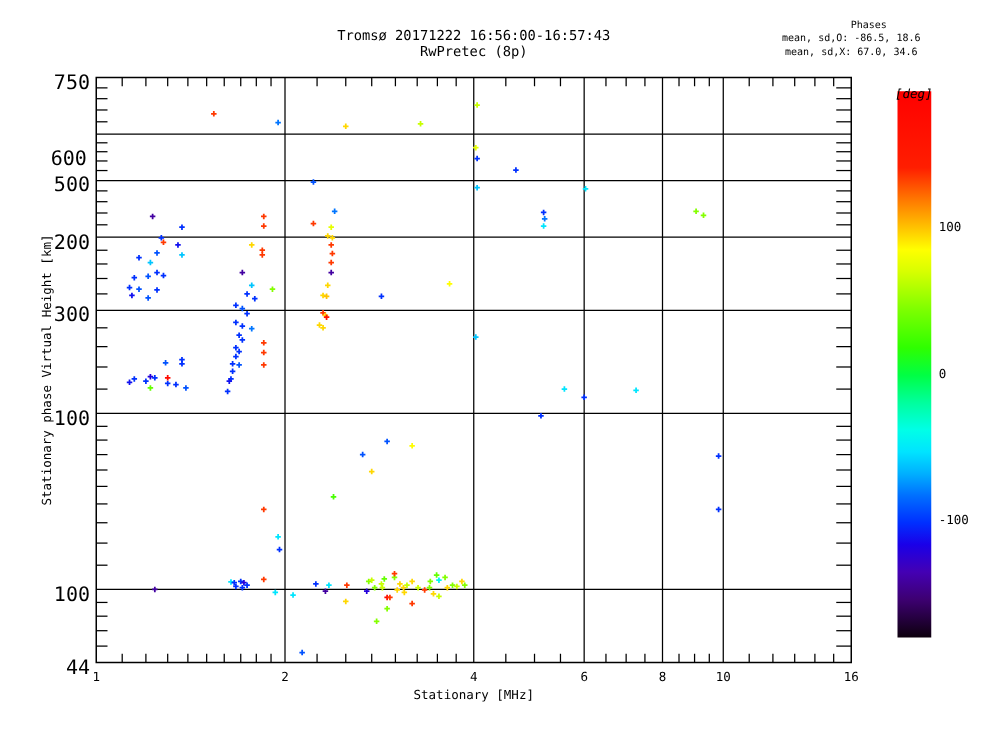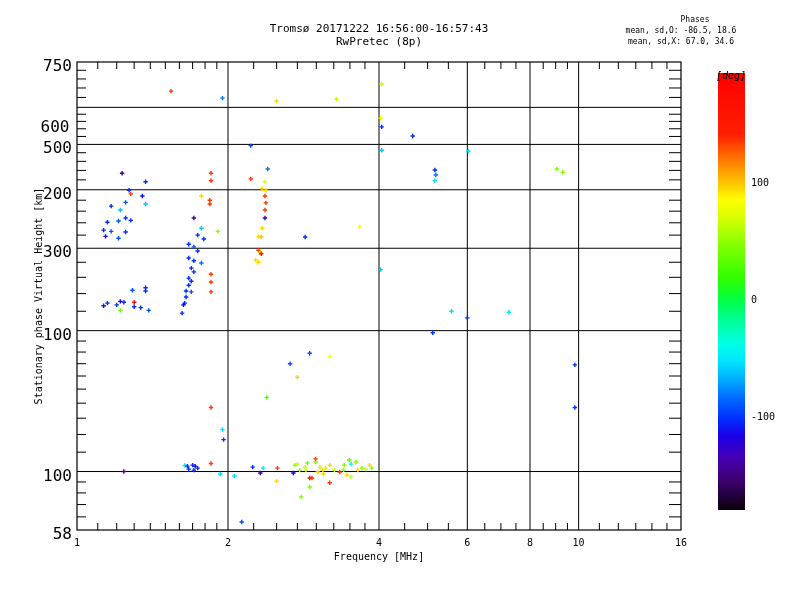--- a/index.html
+++ b/index.html
@@ -343,31 +343,31 @@
 <div id="xtick-labels">
     <div class="xtick" style="left: 77px;">1</div>
     <div class="xtick" style="left: 228px;">2</div>
     <div class="xtick" style="left: 379px;">4</div>
     <div class="xtick" style="left: 467.329px;">6</div>
     <div class="xtick" style="left: 530px;">8</div>
     <div class="xtick" style="left: 578.611px; text-align: center;">10</div>
     <div class="xtick" style="left: 681px;">16</div>
   </div>
 <div id="ytick-labels">
-    <div class="ytick" style="top: 530px;">58</div>
+    <div class="ytick" style="top: 530px;">44</div>
     <div class="ytick" style="top: 471.529px;">100</div>
     <div class="ytick" style="top: 330.647px;">100</div>
     <div class="ytick" style="top: 248.236px;">300</div>
     <div class="ytick" style="top: 189.765px;">200</div>
     <div class="ytick" style="top: 144.411px;">500</div>
     <div class="ytick" style="top: 123px; text-align: center;">600</div>
     <div class="ytick" style="top: 62px;">750</div>
   </div>
 
-<div class="abs ctr" id="x-axis-label">Frequency [MHz]</div>
+<div class="abs ctr" id="x-axis-label">Stationary [MHz]</div>
 <div class="abs" id="y-axis-label">Stationary phase Virtual Height [km]</div>
 
 <div class="abs" id="colorbar" style="background: linear-gradient(rgb(255, 0, 0) 0%, rgb(255, 30, 0) 14%, rgb(255, 122, 0) 20%, rgb(255, 195, 0) 25%, rgb(255, 255, 0) 29%, rgb(216, 255, 0) 33%, rgb(125, 255, 0) 40%, rgb(46, 255, 0) 47%, rgb(0, 255, 68) 52%, rgb(0, 255, 157) 57%, rgb(0, 255, 231) 62%, rgb(0, 228, 255) 66%, rgb(0, 176, 255) 70%, rgb(0, 112, 255) 74%, rgb(0, 47, 255) 79%, rgb(26, 0, 232) 83%, rgb(68, 0, 180) 88%, rgb(61, 0, 114) 93%, rgb(13, 0, 13) 100%);"></div>
 <div class="abs" id="colorbar-label">[deg]</div>
 <div id="cbtick-labels">
     <div class="cbtick" style="top: 182.834px;">100</div>
     <div class="cbtick" style="top: 299.679px;">0</div>
     <div class="cbtick" style="top: 416.524px;">-100</div>
   </div>
 

